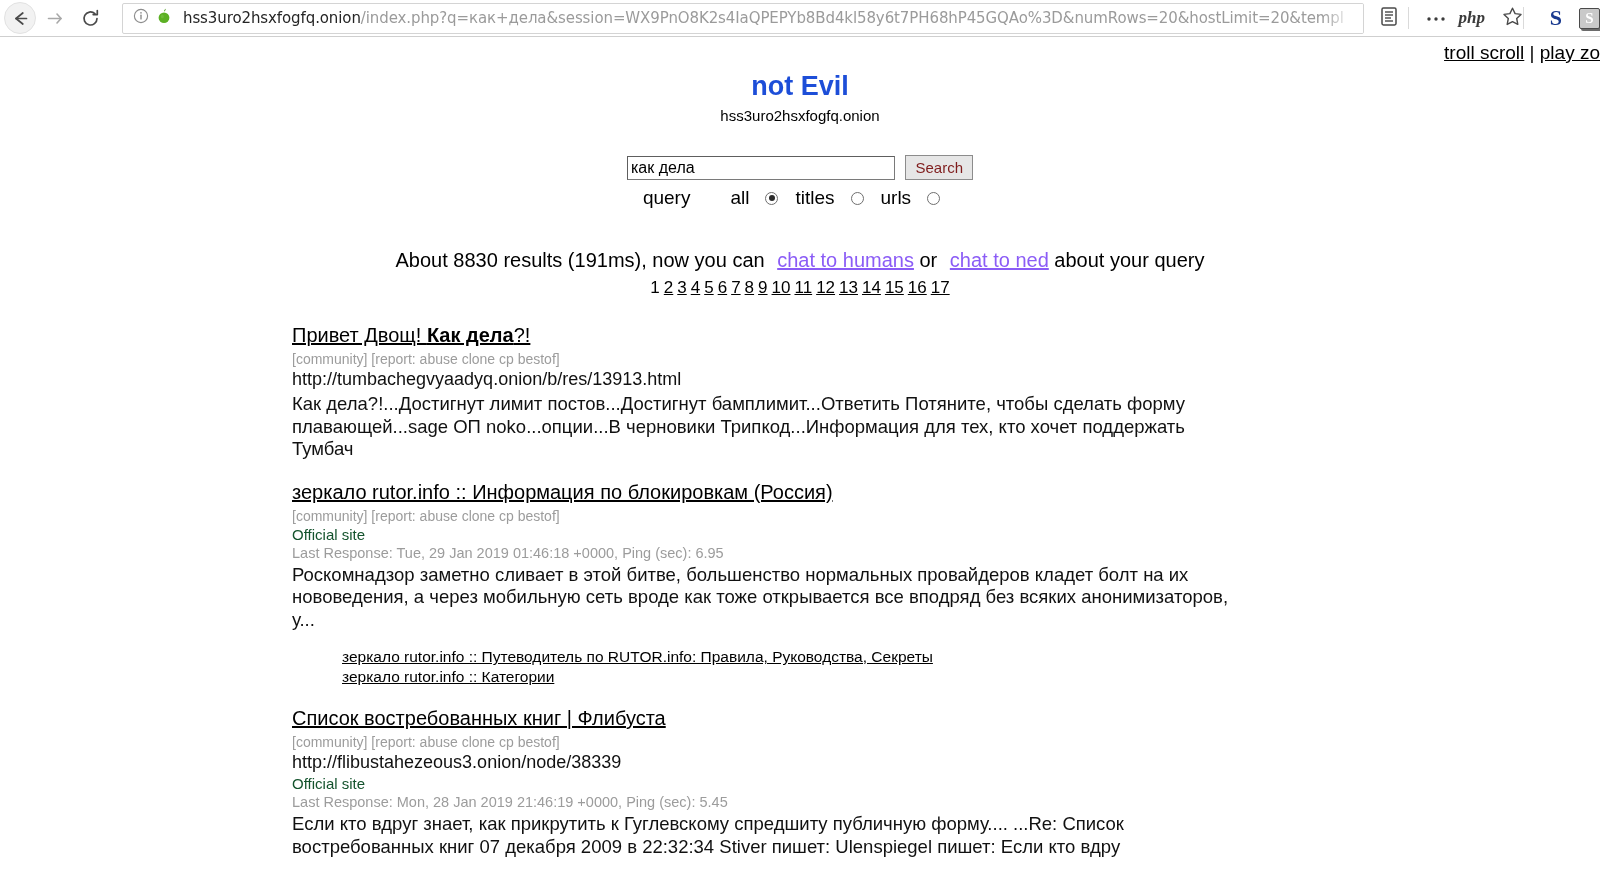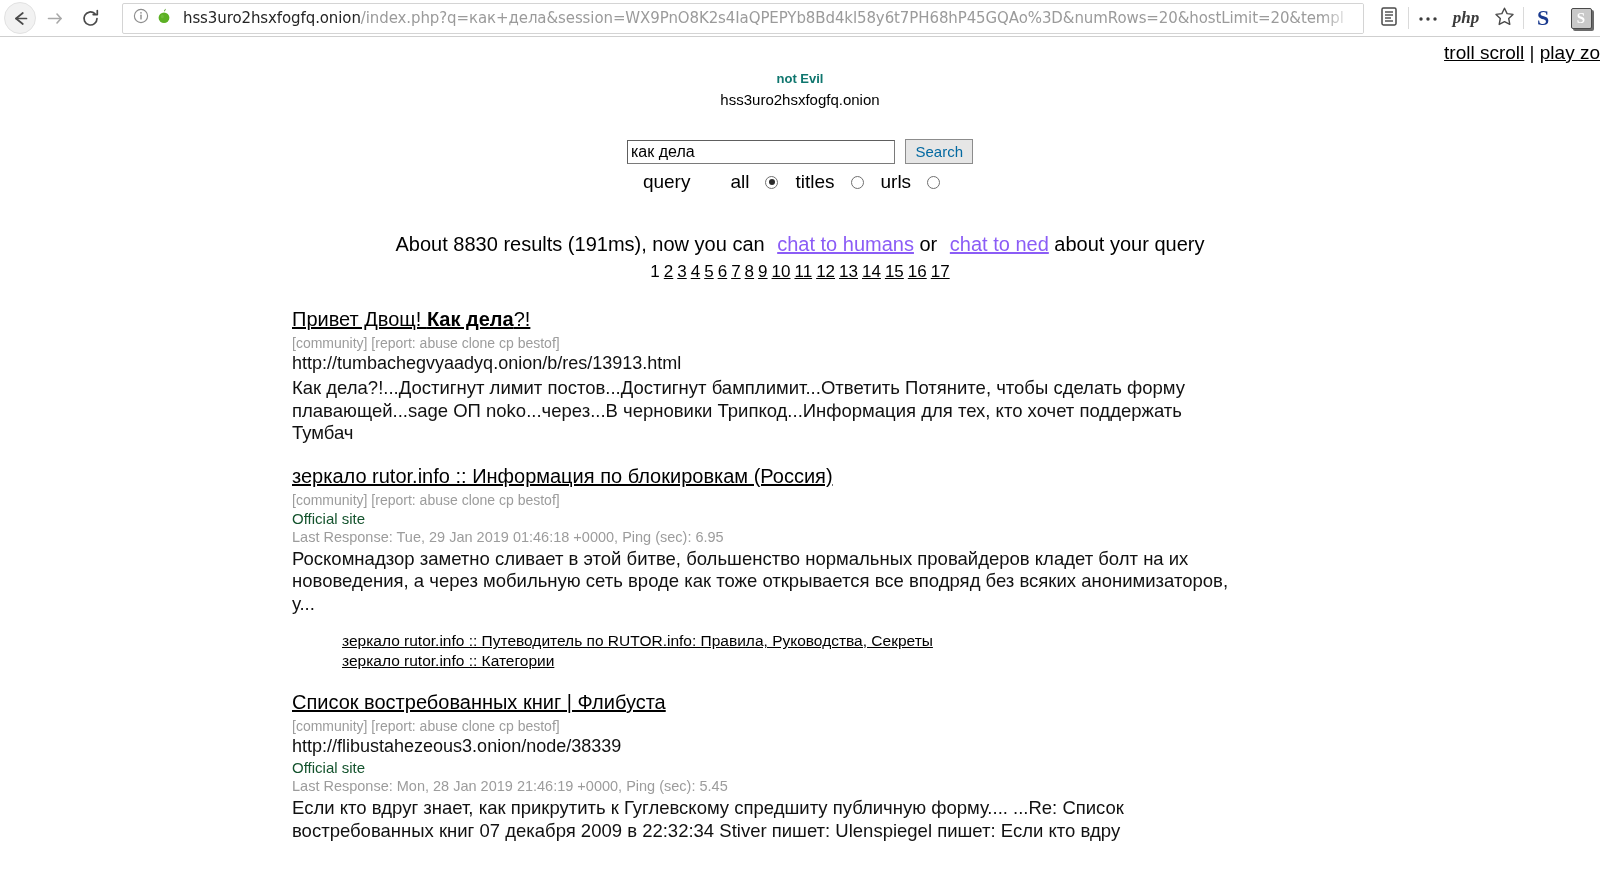--- a/index.html
+++ b/index.html
@@ -62,21 +62,21 @@
     pointer-events: none;
   }
   #reader-icon-wrap {
     width: 38px; height: 36px; display: flex; align-items: center; justify-content: center;
     flex: 0 0 auto;
   }
   .chrome-sep {
     width: 1px; height: 22px; background: #dadada; flex: 0 0 auto;
   }
   .ext-btn {
-    width: 38px; height: 36px; display: flex; align-items: center; justify-content: center;
+    width: 38px; height: 36px; display: flex; align-items: center; justify-content: flex-end;
     flex: 0 0 auto;
   }
   #php-btn {
     font-family: "Liberation Serif", serif;
     font-style: italic; font-weight: bold;
     font-size: 17px; color: #3b3b3b;
   }
   #s-blue {
     font-family: "Liberation Serif", serif;
     font-weight: bold; font-size: 22px; color: #1a3a8f;
@@ -106,25 +106,25 @@
     position: absolute;
     top: 5px; right: 0;
     font-size: 19px;
     color: #000;
     white-space: nowrap;
   }
   #corner-links a { color: #000; text-decoration: underline; }
 
   #site-title {
     text-align: center;
-    font-size: 13px;
+    font-size: 27px;
     font-weight: bold;
     margin: 0;
     padding-top: 34px;
-    color: #0f766e;
+    color: #1d4ed8;
   }
   #site-domain {
     text-align: center;
     font-size: 15px;
     color: #000;
     margin-top: 5px;
   }
 
   #search-area {
     margin-top: 31px;
@@ -146,21 +146,21 @@
   }
   #search-button {
     height: 25px;
     font-size: 15px;
     font-family: "Liberation Sans", sans-serif;
     padding: 0 9px;
     margin-left: 6px;
     border: 1px solid #8c8c8c;
     background: #e6e6e6;
     vertical-align: middle;
-    color: #0369a1;
+    color: #7f1d1d;
     cursor: default;
   }
   #radio-row {
     margin-top: 7px;
     font-size: 19px;
     color: #000;
     display: flex;
     justify-content: center;
     align-items: center;
     gap: 0;
@@ -380,21 +380,21 @@
     <span>About 8830 results (191ms), now you can </span><a href="#">chat to humans</a><span> or </span><a href="#">chat to ned</a><span> about your query</span>
   </div>
 
   <div id="pager"><span class="current">1</span><a href="#">2</a><a href="#">3</a><a href="#">4</a><a href="#">5</a><a href="#">6</a><a href="#">7</a><a href="#">8</a><a href="#">9</a><a href="#">10</a><a href="#">11</a><a href="#">12</a><a href="#">13</a><a href="#">14</a><a href="#">15</a><a href="#">16</a><a href="#">17</a></div>
 
   <div id="results">
       <div class="result">
         <div><a href="#" class="result-title"><span>Привет Двощ! </span><b>Как дела</b><span>?!</span></a></div>
         <div class="result-tags">[community] [report: abuse clone cp bestof]</div>
         <div class="result-url">http://tumbachegvyaadyq.onion/b/res/13913.html</div>
-        <div class="result-snippet">Как дела?!...Достигнут лимит постов...Достигнут бамплимит...Ответить Потяните, чтобы сделать форму плавающей...sage ОП noko...через...В черновики Трипкод...Информация для тех, кто хочет поддержать Тумбач</div>
+        <div class="result-snippet">Как дела?!...Достигнут лимит постов...Достигнут бамплимит...Ответить Потяните, чтобы сделать форму плавающей...sage ОП noko...опции...В черновики Трипкод...Информация для тех, кто хочет поддержать Тумбач</div>
       </div>
       <div class="result">
         <div><a href="#" class="result-title">зеркало rutor.info :: Информация по блокировкам (Россия)</a></div>
         <div class="result-tags">[community] [report: abuse clone cp bestof]</div>
         <div class="result-official">Official site</div>
         <div class="result-response">Last Response: Tue, 29 Jan 2019 01:46:18 +0000, Ping (sec): 6.95</div>
         <div class="result-snippet">Роскомнадзор заметно сливает в этой битве, большенство нормальных провайдеров кладет болт на их нововедения, а через мобильную сеть вроде как тоже открывается все вподряд без всяких анонимизаторов, у...</div>
         <div class="sublinks">
           <a href="#" class="sublink">зеркало rutor.info :: Путеводитель по RUTOR.info: Правила, Руководства, Секреты</a>
           <a href="#" class="sublink">зеркало rutor.info :: Категории</a>

